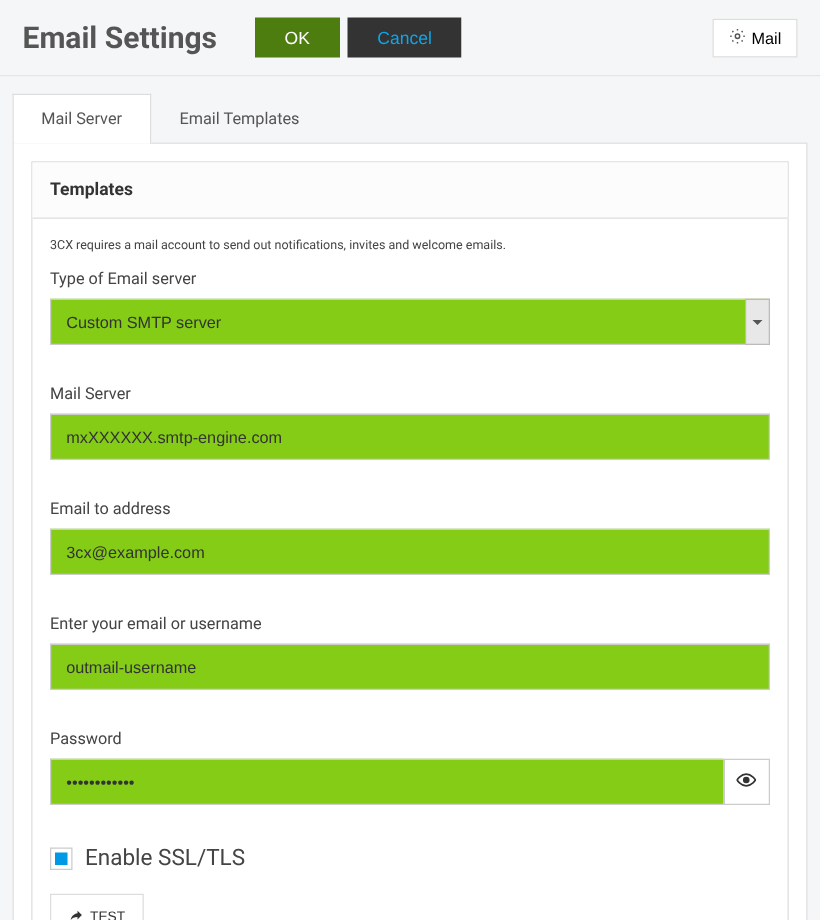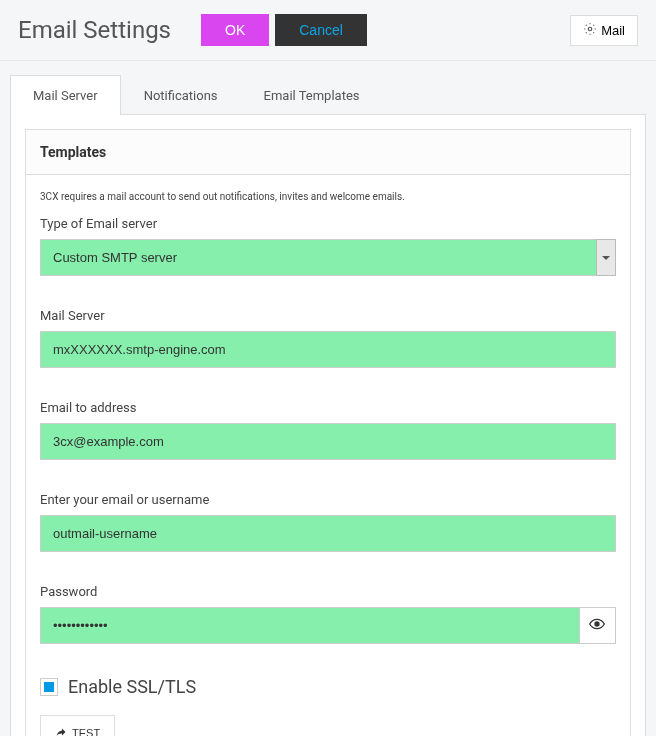--- a/index.html
+++ b/index.html
@@ -12,33 +12,33 @@
     }
     .header {
       display: flex;
       align-items: center;
       padding: 14px 18px;
       border-bottom: 1px solid #e5e5e5;
       background: #f5f6f7;
     }
     .page-title {
       font-size: 24px;
-      font-weight: 400;
+      font-weight: 700;
       color: #555;
       margin-right: 30px;
     }
     .btn {
       padding: 8px 24px;
       border: none;
       font-size: 14px;
       cursor: pointer;
       margin-right: 6px;
     }
     .btn-primary {
-      background: #d946ef;
+      background: #4d7c0f;
       color: #fff;
     }
     .btn-dark {
       background: #333;
       color: #0ea5e9;
     }
     .spacer { flex: 1; }
     .btn-help {
       background: #fff;
       border: 1px solid #ddd;
@@ -104,21 +104,21 @@
       margin-bottom: 32px;
     }
     .select-wrap, .input-wrap {
       position: relative;
     }
     .text-input, .select-input {
       width: 100%;
       padding: 10px 12px;
       font-size: 13px;
       border: 1px solid #ccc;
-      background: #86efac;
+      background: #84cc16;
       color: #333;
     }
     .select-input {
       appearance: none;
       -webkit-appearance: none;
       padding-right: 30px;
     }
     .select-caret {
       position: absolute;
       right: 0;
@@ -207,21 +207,20 @@
         <path d="M12 2v2M12 20v2M4.93 4.93l1.41 1.41M17.66 17.66l1.41 1.41M2 12h2M20 12h2M4.93 19.07l1.41-1.41M17.66 6.34l1.41-1.41"></path>
       </svg>
     </span>
     <span>Mail</span>
   </button>
 </div>
 
 <div class="content">
   <div class="tabs">
     <div class="tab active">Mail Server</div>
-    <div class="tab">Notifications</div>
     <div class="tab">Email Templates</div>
   </div>
 
   <div class="panel">
     <div class="panel-inner">
       <div class="card">
         <div class="card-header">Templates</div>
         <div class="card-body">
           <div class="intro">3CX requires a mail account to send out notifications, invites and welcome emails.</div>
 

